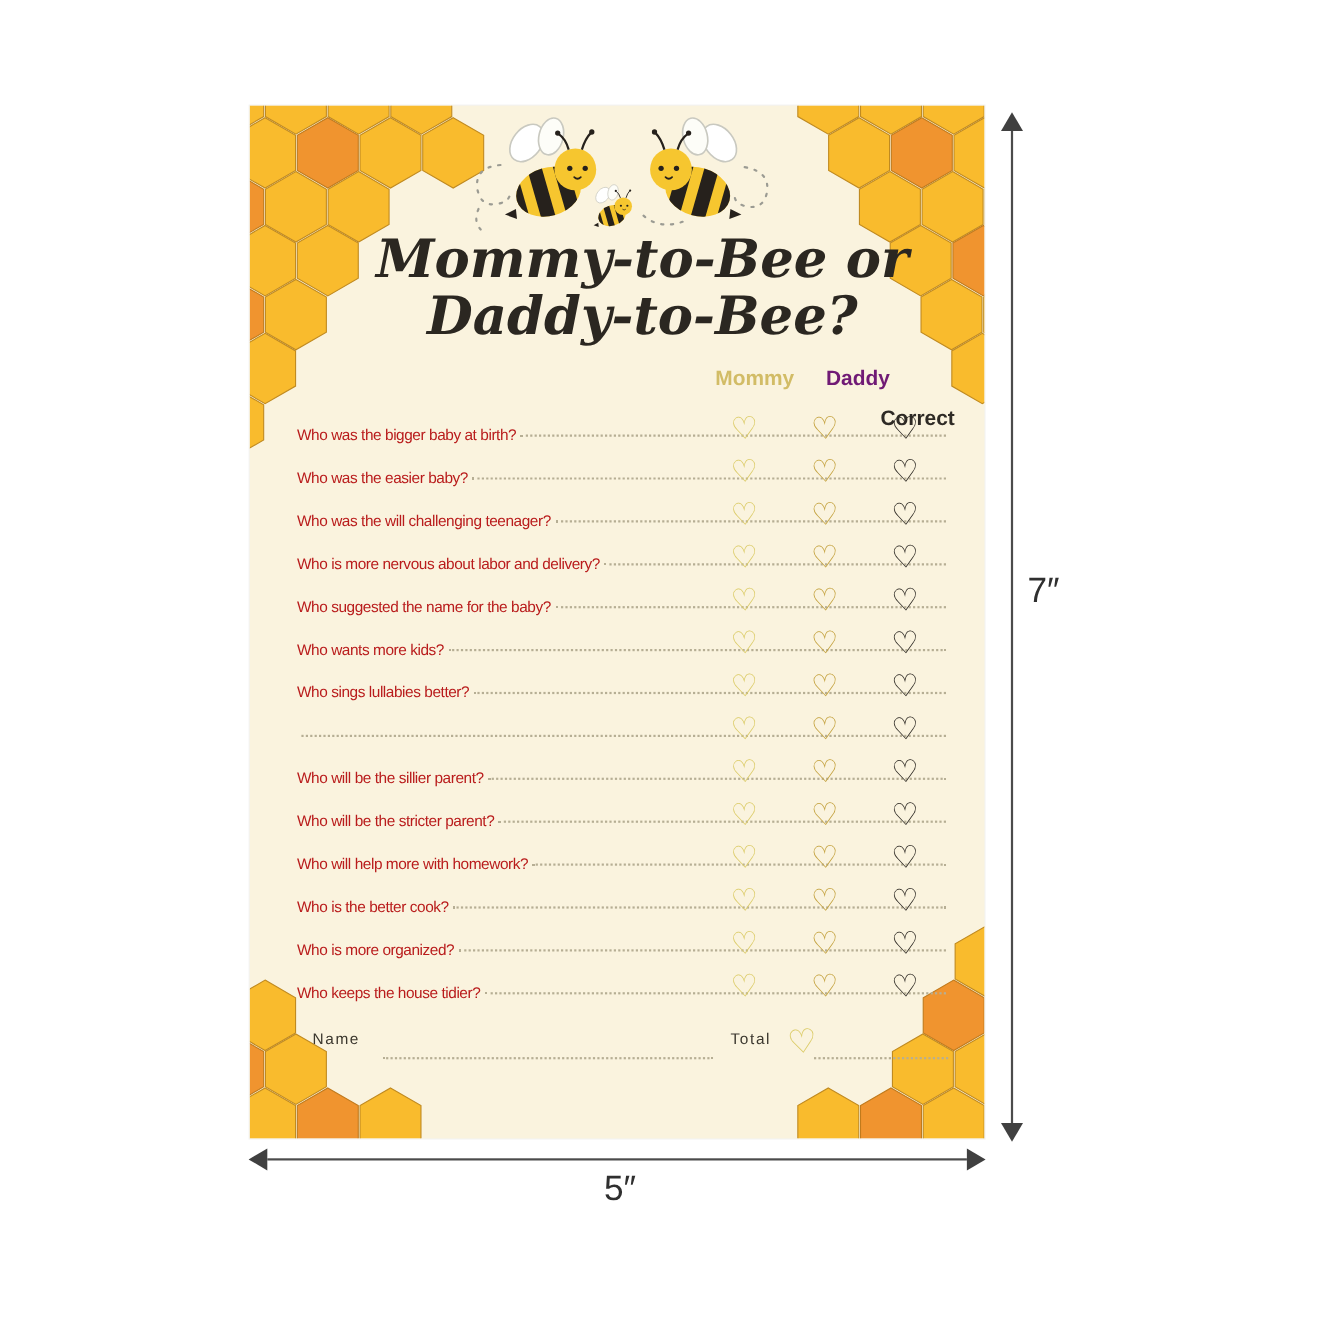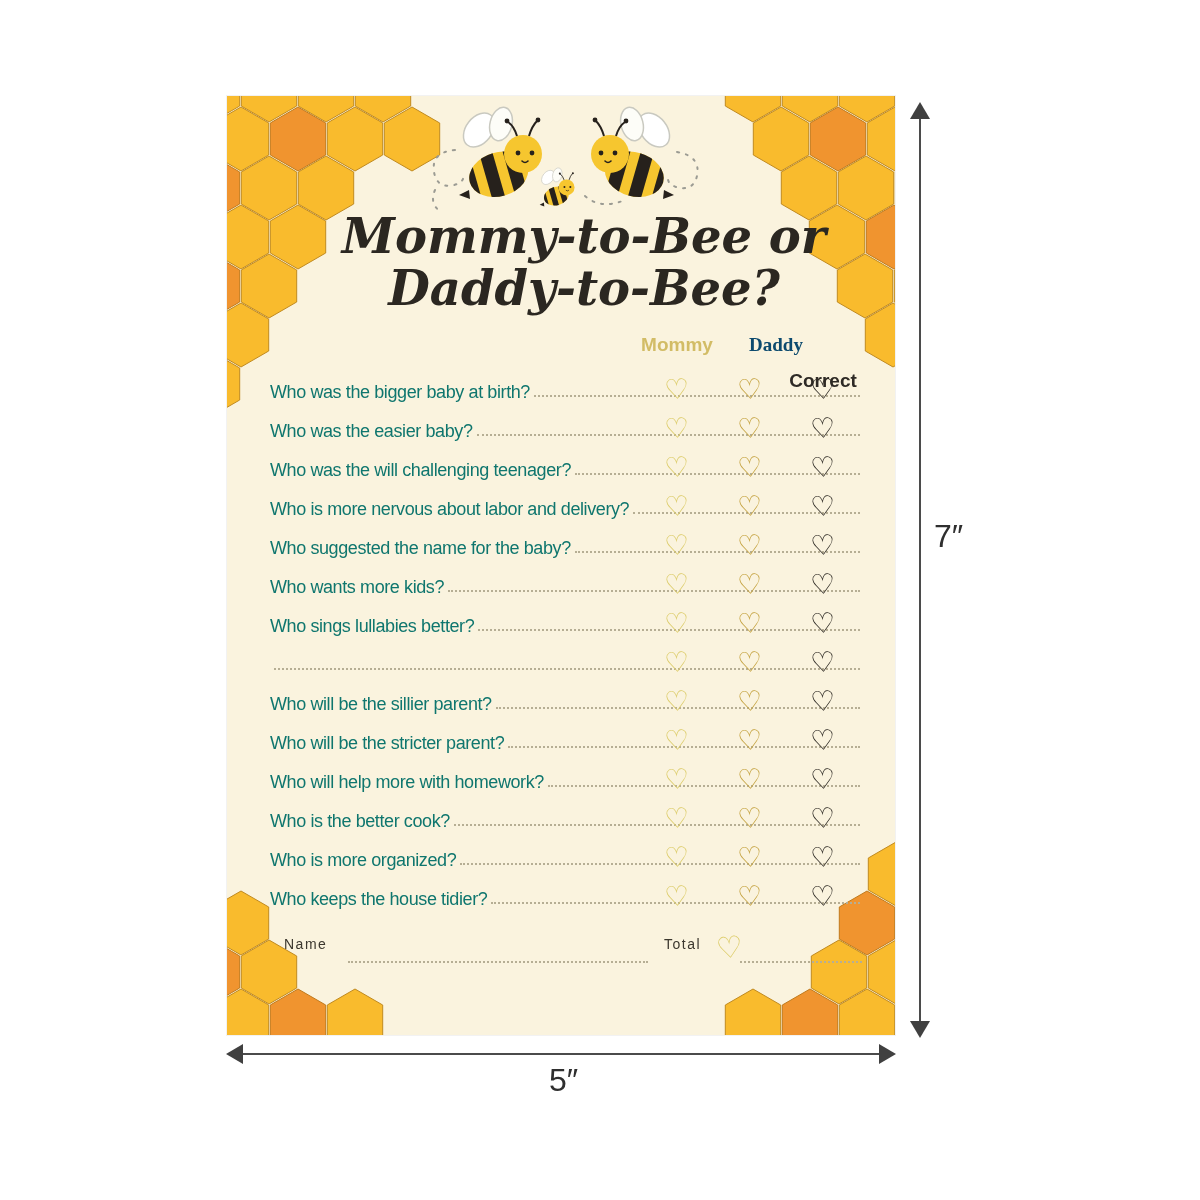--- a/index.html
+++ b/index.html
@@ -13,27 +13,27 @@
   .ho{fill:#f0942f;stroke:#c07a1c;stroke-width:1;}
   .bees{position:absolute;left:168px;top:6px;pointer-events:none;}
   .title{position:absolute;left:0;top:114px;width:100%;text-align:center;
          font-family:"DejaVu Serif",serif;font-style:italic;font-weight:bold;
          font-size:48px;line-height:52px;color:#2b2721;letter-spacing:0px;margin-left:23px;}
   .subtitle{position:absolute;left:0;top:180px;width:100%;text-align:center;
          font-family:"DejaVu Serif",serif;font-size:20px;color:#3c372d;letter-spacing:0.2px;}
   
   .table{position:absolute;left:43px;top:238px;width:590px;}
   .col-heads{position:relative;height:30px;}
-  .col-head{position:absolute;top:0;width:90px;text-align:center;font-size:19px;font-weight:bold;}
+  .col-head{position:absolute;top:0;width:90px;text-align:right;font-size:19px;font-weight:bold;}
   .col-head.mommy{left:362px;color:#d2bc66;}
-  .col-head.daddy{left:461px;color:#0c4a6e;font-family:Liberation Serif, serif;}
+  .col-head.daddy{left:449px;color:#701a75;}
   .col-head.correct{left:508px;color:#2e2a25;margin-top:36px;}
   .rows{position:absolute;left:0;top:35px;width:590px;}
   .q-row{position:relative;height:39px;display:flex;align-items:flex-end;}
-  .q-text{font-size:18px;letter-spacing:-0.4px;color:#0f766e;white-space:nowrap;margin-bottom:5px;}
+  .q-text{font-size:14px;letter-spacing:-0.4px;color:#b91c1c;white-space:nowrap;margin-bottom:5px;}
   .leader{flex:1;border-bottom:2px dotted #b6ae94;margin:0 0 11px 4px;}
   .heart{position:absolute;bottom:4px;width:36px;text-align:center;
          font-family:"DejaVu Sans",sans-serif;font-size:28px;line-height:28px;
          transform:rotate(-4deg);}
   .heart.mommy{left:389px;color:#dccc69;}
   .heart.daddy{left:462px;color:#c4a23f;}
   .heart.correct{left:535px;color:#2c2822;}
   
   .footer{position:absolute;left:43px;top:838px;width:590px;height:36px;}
   .f-label{position:absolute;top:2px;font-size:14px;letter-spacing:1.5px;color:#3b372e;}

